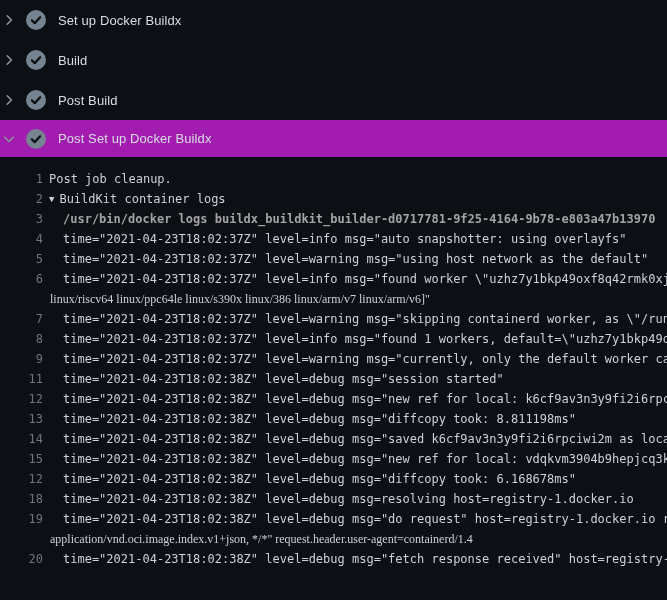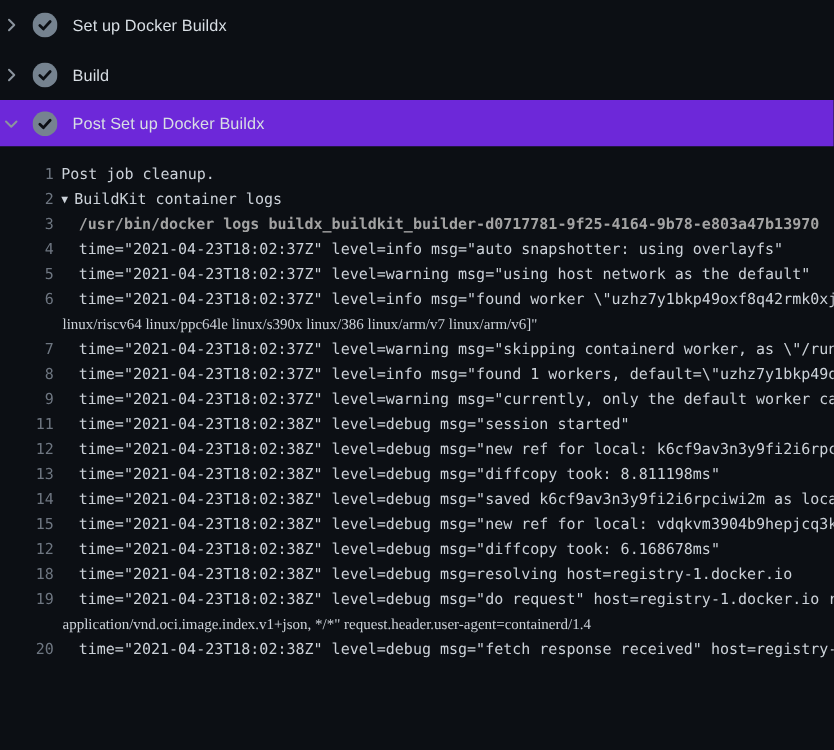--- a/index.html
+++ b/index.html
@@ -8,21 +8,21 @@
     background:#0c0f14;
     font-family:"Liberation Sans", sans-serif;
     -webkit-font-smoothing:antialiased;
   }
   
   .steps { width:667px; }
   .step {
     height:40px; display:flex; align-items:center;
     cursor:pointer;
   }
-  .step.expanded { height:37px; background:#6d28d9; }
+  .step.expanded { height:37px; background:#a21caf; }
   .chev-box { width:18px; height:16px; display:flex; align-items:center; justify-content:center; margin-right:8px; }
   .check-box { width:20px; height:20px; margin-right:12px; }
   .step-label { color:#d8dee4; font-size:13px; letter-spacing:.1px; }
   
   .log {
     padding-top:12px;
     font-family:"DejaVu Sans Mono", monospace;
     font-size:12px; line-height:20px;
     color:#ccd2d9;
   }
@@ -65,20 +65,34 @@
     </span>
     <span class="check-box">
       <svg width="20" height="20" viewBox="0 0 16 16">
           <circle cx="8" cy="8" r="8" fill="#768390"></circle>
           <path d="M4.7 8.3 L7 10.5 L11.3 5.8" fill="none" stroke="#0c0f14" stroke-width="1.8" stroke-linecap="round" stroke-linejoin="round"></path>
         </svg>
     </span>
     <span class="step-label">Build</span>
   </div>
 
+  <div class="step">
+    <span class="chev-box">
+      <svg width="16" height="16" viewBox="0 0 16 16">
+          <path d="M6.2 3.8 L10.4 8 L6.2 12.2" fill="none" stroke="#8b949e" stroke-width="1.6" stroke-linecap="round" stroke-linejoin="round"></path>
+        </svg>
+    </span>
+    <span class="check-box">
+      <svg width="20" height="20" viewBox="0 0 16 16">
+          <circle cx="8" cy="8" r="8" fill="#768390"></circle>
+          <path d="M4.7 8.3 L7 10.5 L11.3 5.8" fill="none" stroke="#0c0f14" stroke-width="1.8" stroke-linecap="round" stroke-linejoin="round"></path>
+        </svg>
+    </span>
+    <span class="step-label">Post Build</span>
+  </div>
 
   <div class="step expanded">
     <span class="chev-box">
       <svg width="16" height="16" viewBox="0 0 16 16">
           <path d="M3.8 6.2 L8 10.4 L12.2 6.2" fill="none" stroke="#8b949e" stroke-width="1.6" stroke-linecap="round" stroke-linejoin="round"></path>
         </svg>
     </span>
     <span class="check-box">
       <svg width="20" height="20" viewBox="0 0 16 16">
           <circle cx="8" cy="8" r="8" fill="#768390"></circle>

